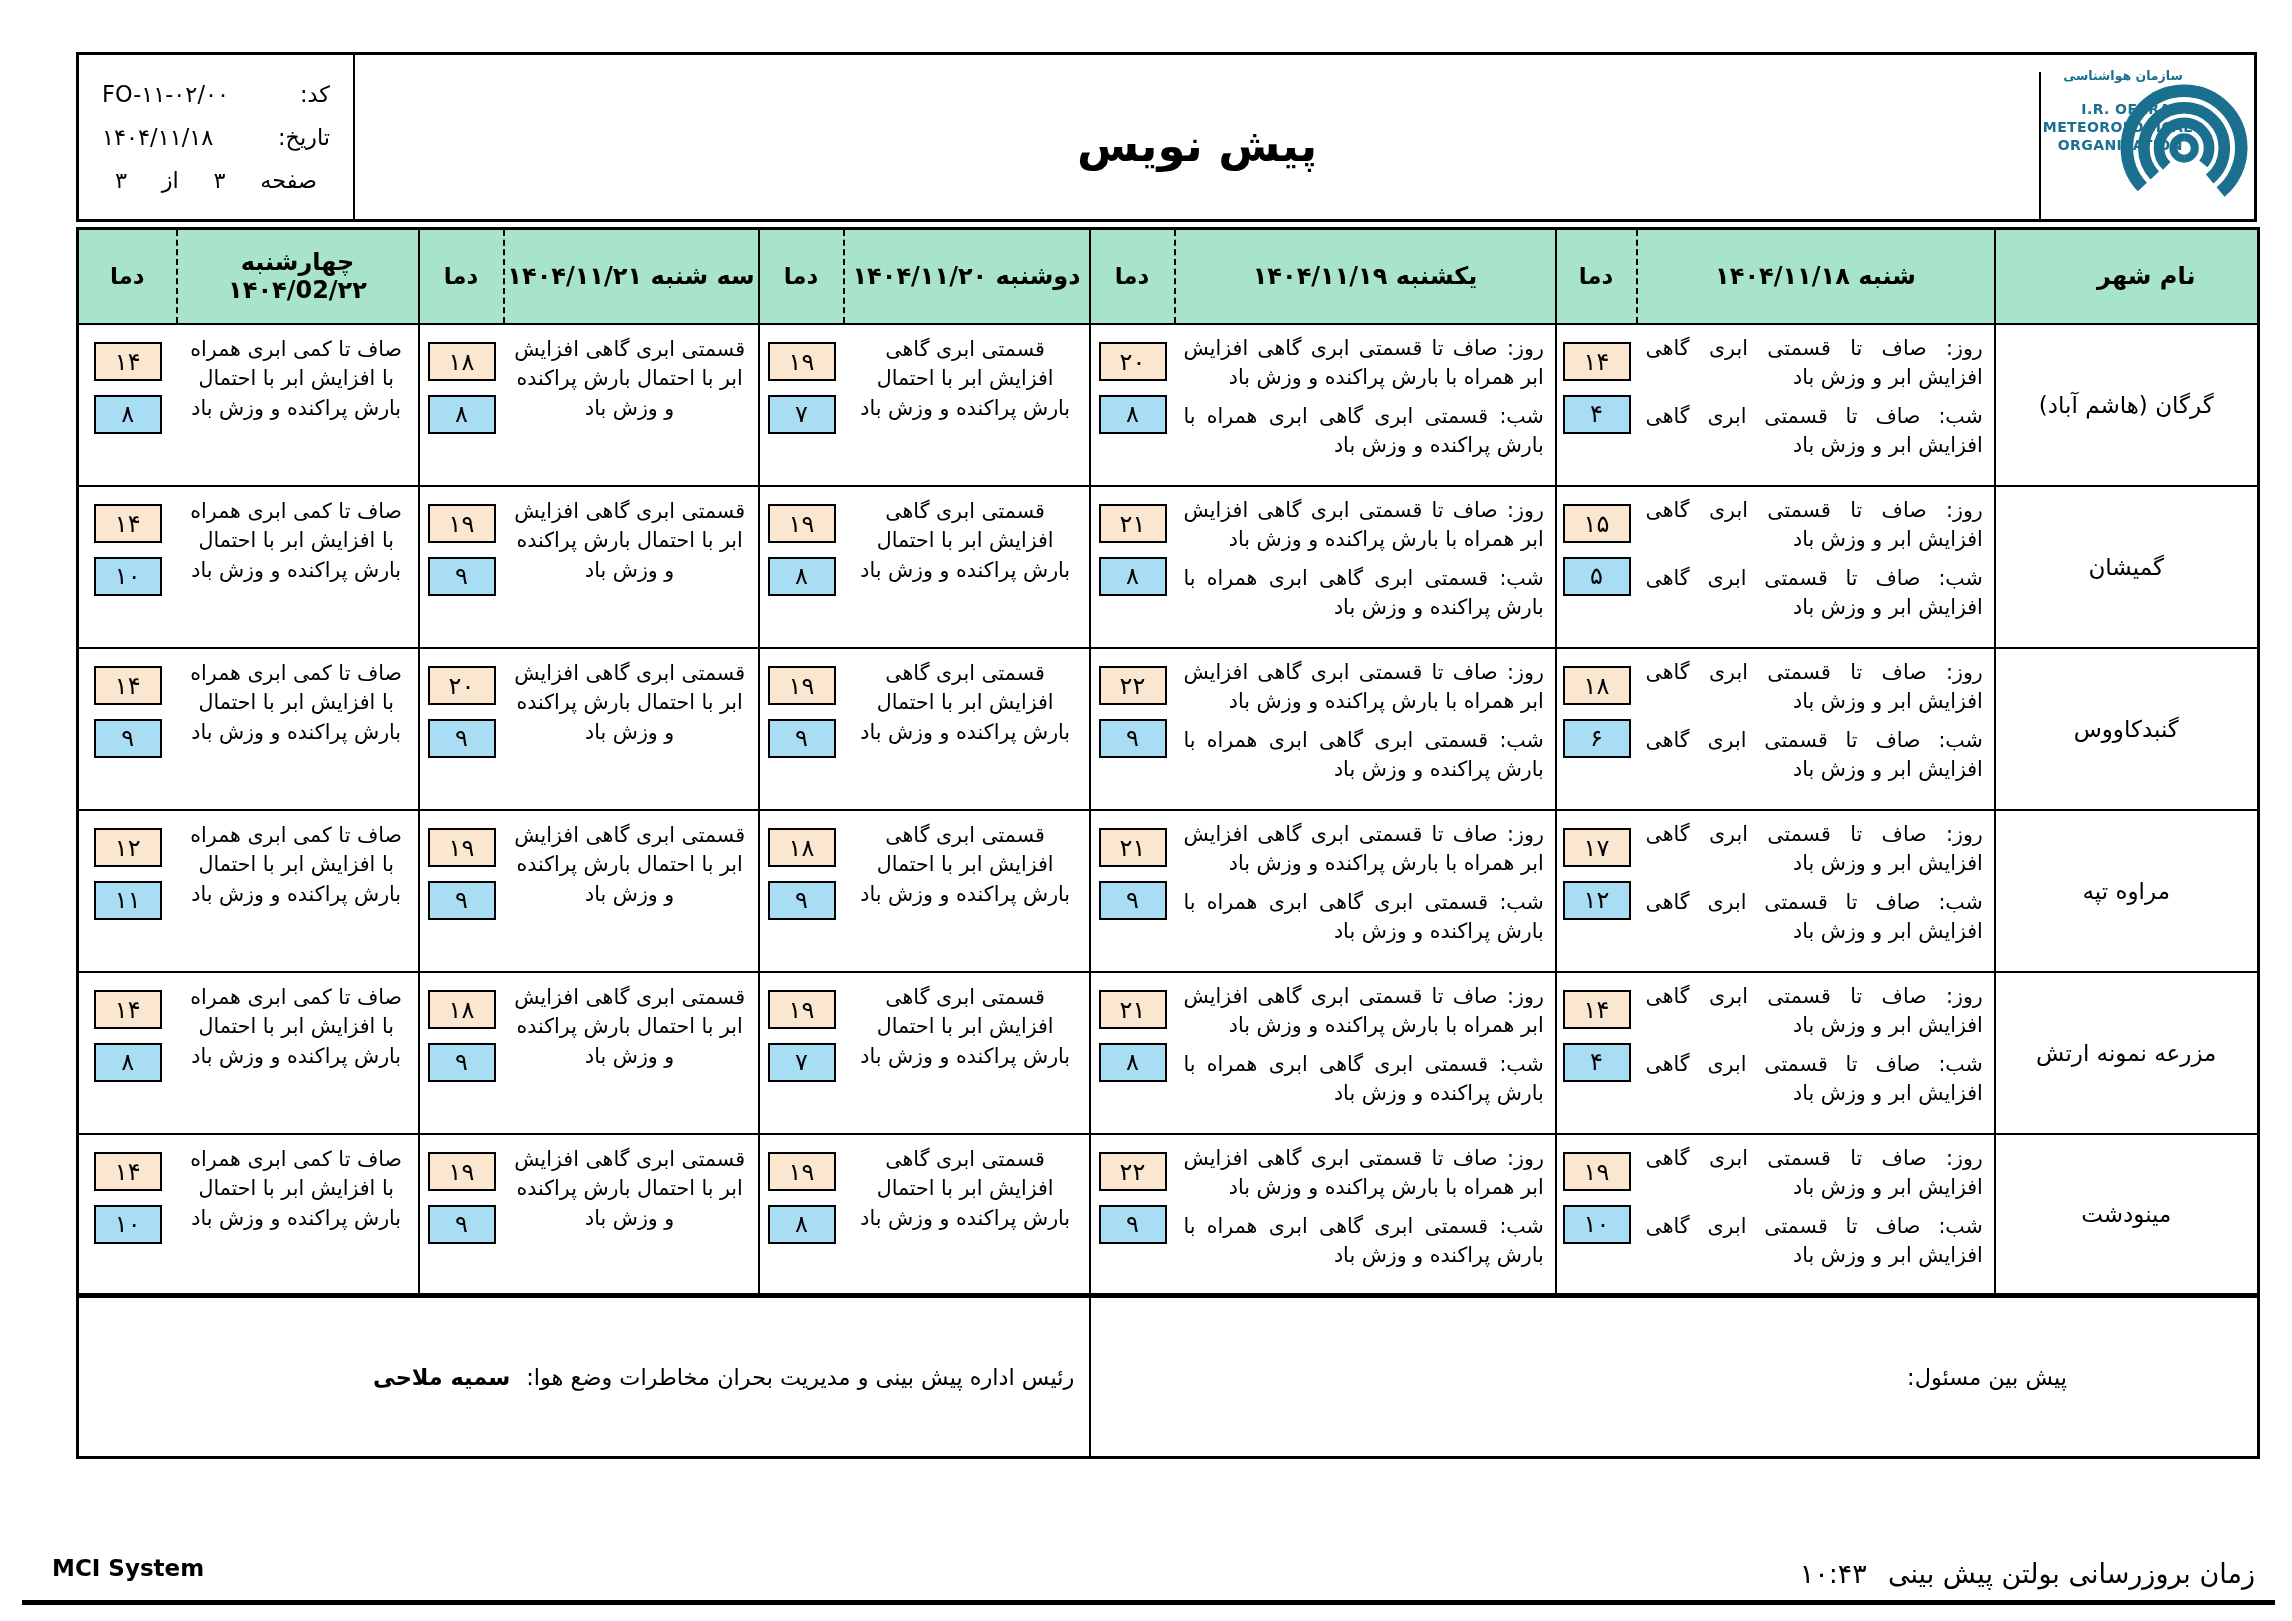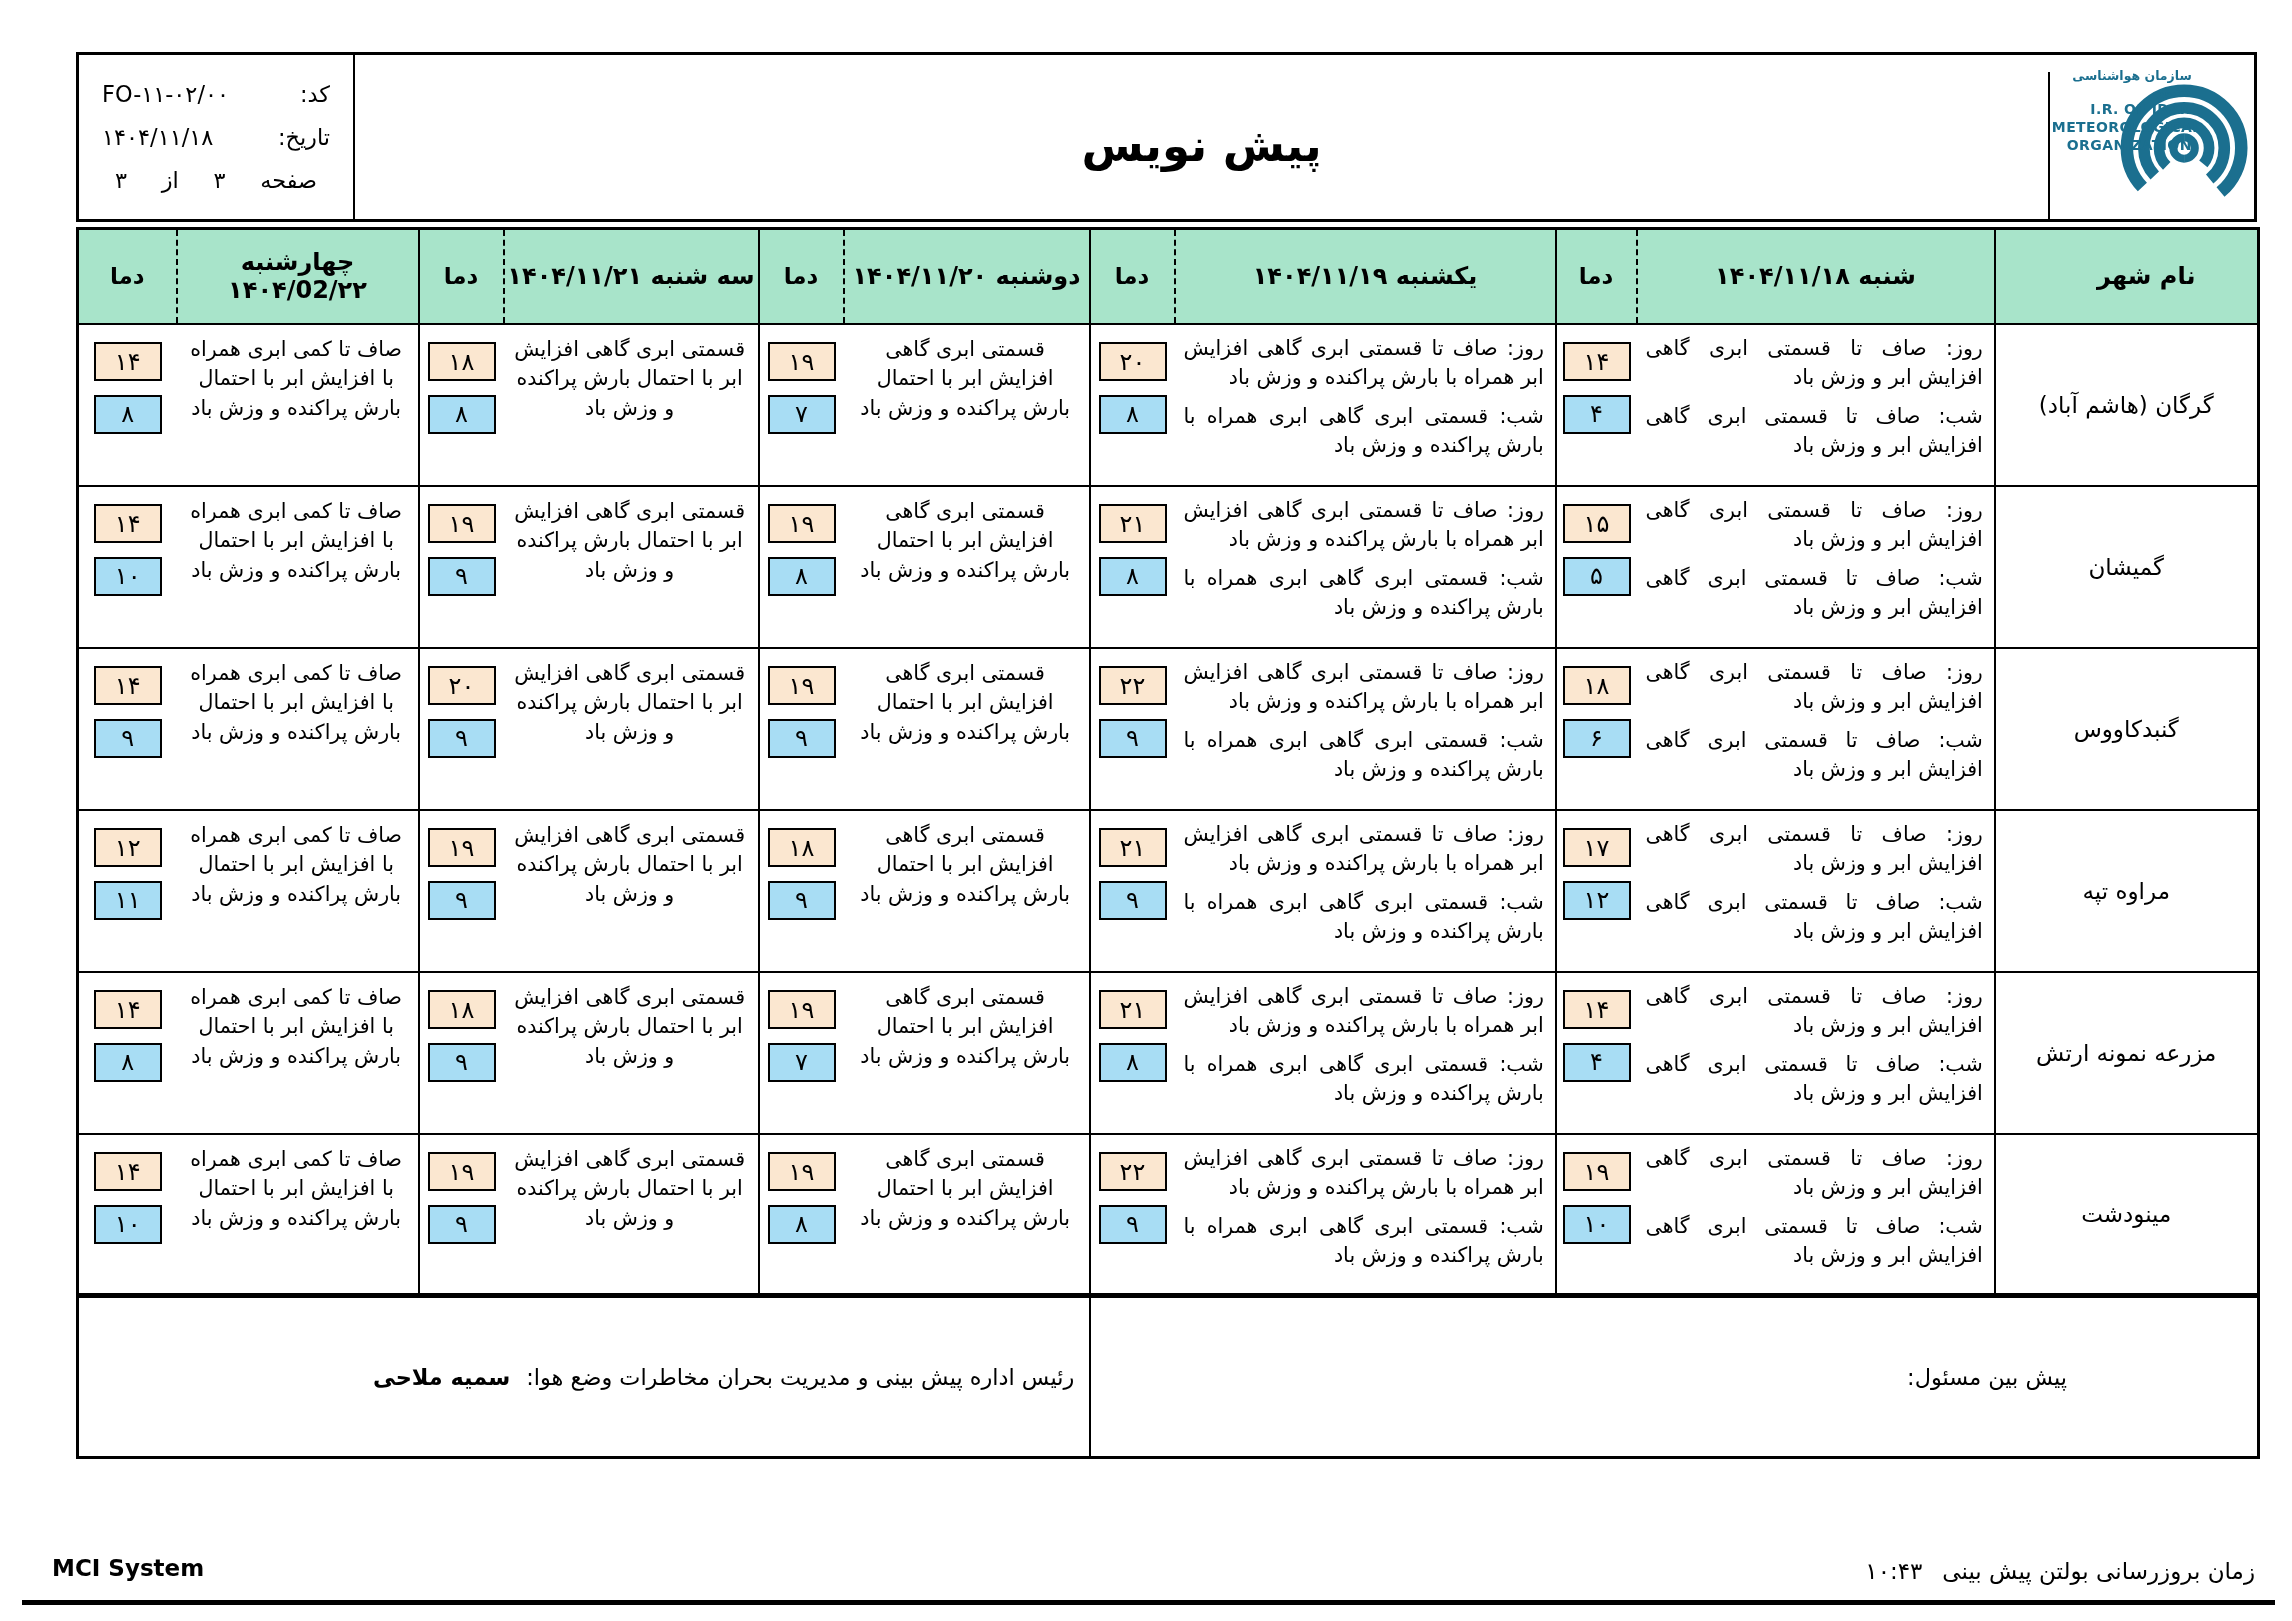--- a/index.html
+++ b/index.html
@@ -11,21 +11,21 @@
   .hdrbox{position:absolute;top:52px;left:76px;width:2181px;height:170px;
     border:3.6px solid #000;box-sizing:border-box;display:flex;direction:ltr;}
   .infocell{width:276px;border-right:2.7px solid #000;box-sizing:border-box;direction:rtl;
     display:flex;flex-direction:column;justify-content:space-evenly;padding:9px 0;font-size:22.4px;}
   .info-row{display:flex;justify-content:space-between;align-items:center;padding:0 23px;}
   .page-row{display:flex;justify-content:space-between;align-items:center;padding:0 36px;}
   .val-ltr{direction:ltr;unicode-bidi:isolate;}
   .titlecell{flex:1;border-right:2.7px solid #000;box-sizing:border-box;
     display:flex;align-items:center;justify-content:center;margin-top:17px;}
   .doc-title{font-size:45px;font-weight:bold;}
-  .logocell{width:204px;position:relative;}
+  .logocell{width:204px;position:relative;padding-left:9px;}
   .logo-text{position:absolute;top:12.5px;left:1.8px;width:140px;text-align:right;
     color:var(--logo,#1b6f8f);line-height:1.3;z-index:2;}
   .logo-text .fa{font-size:12.5px;font-weight:bold;direction:rtl;}
   .logo-text .en{font-size:14px;font-weight:bold;letter-spacing:0.4px;direction:ltr;}
   .logo-svg{position:absolute;top:7.2px;right:1.8px;z-index:1;}
   
   table.wx{position:absolute;top:227px;left:76px;width:2181px;table-layout:fixed;
     border-collapse:collapse;border:3.6px solid #000;direction:rtl;}
   .wx th,.wx td{border-bottom:2.7px solid #000;padding:0;box-sizing:border-box;}
   .wx thead th{background:var(--header_bg,#a8e4ca);height:95px;font-size:24px;font-weight:bold;}
@@ -44,21 +44,21 @@
   .tmax{background:var(--tmax_bg,#fbe7d0);}
   .tmin{background:var(--tmin_bg,#a8ddf4);margin-top:-2.7px;}
   tr.lastrow td{border-bottom:5.4px solid #000;}
   tr.sig{height:73px;}
   td.sigr{border-left:2.7px solid #000;font-size:22.4px;text-align:right;
     padding-right:190px;vertical-align:middle;}
   td.sigl{font-size:22.4px;text-align:right;padding-right:14.3px;vertical-align:middle;}
   .signame{font-weight:bold;margin-right:16px;}
   
   .mci{position:absolute;left:52px;top:1555px;font-size:23px;font-weight:bold;direction:ltr;}
-  .upd{position:absolute;right:38px;top:1558px;font-size:23px;}
+  .upd{position:absolute;right:38px;top:1558px;font-size:27px;}
   .upd .t{margin-right:12.5px;}
   .rule{position:absolute;left:22.4px;right:18px;top:1600px;height:4.5px;background:#000;}
 </style>
 </head>
 <body>
 
 <div class="hdrbox">
   <div class="infocell">
     <div class="info-row">
       <span>کد:</span>

